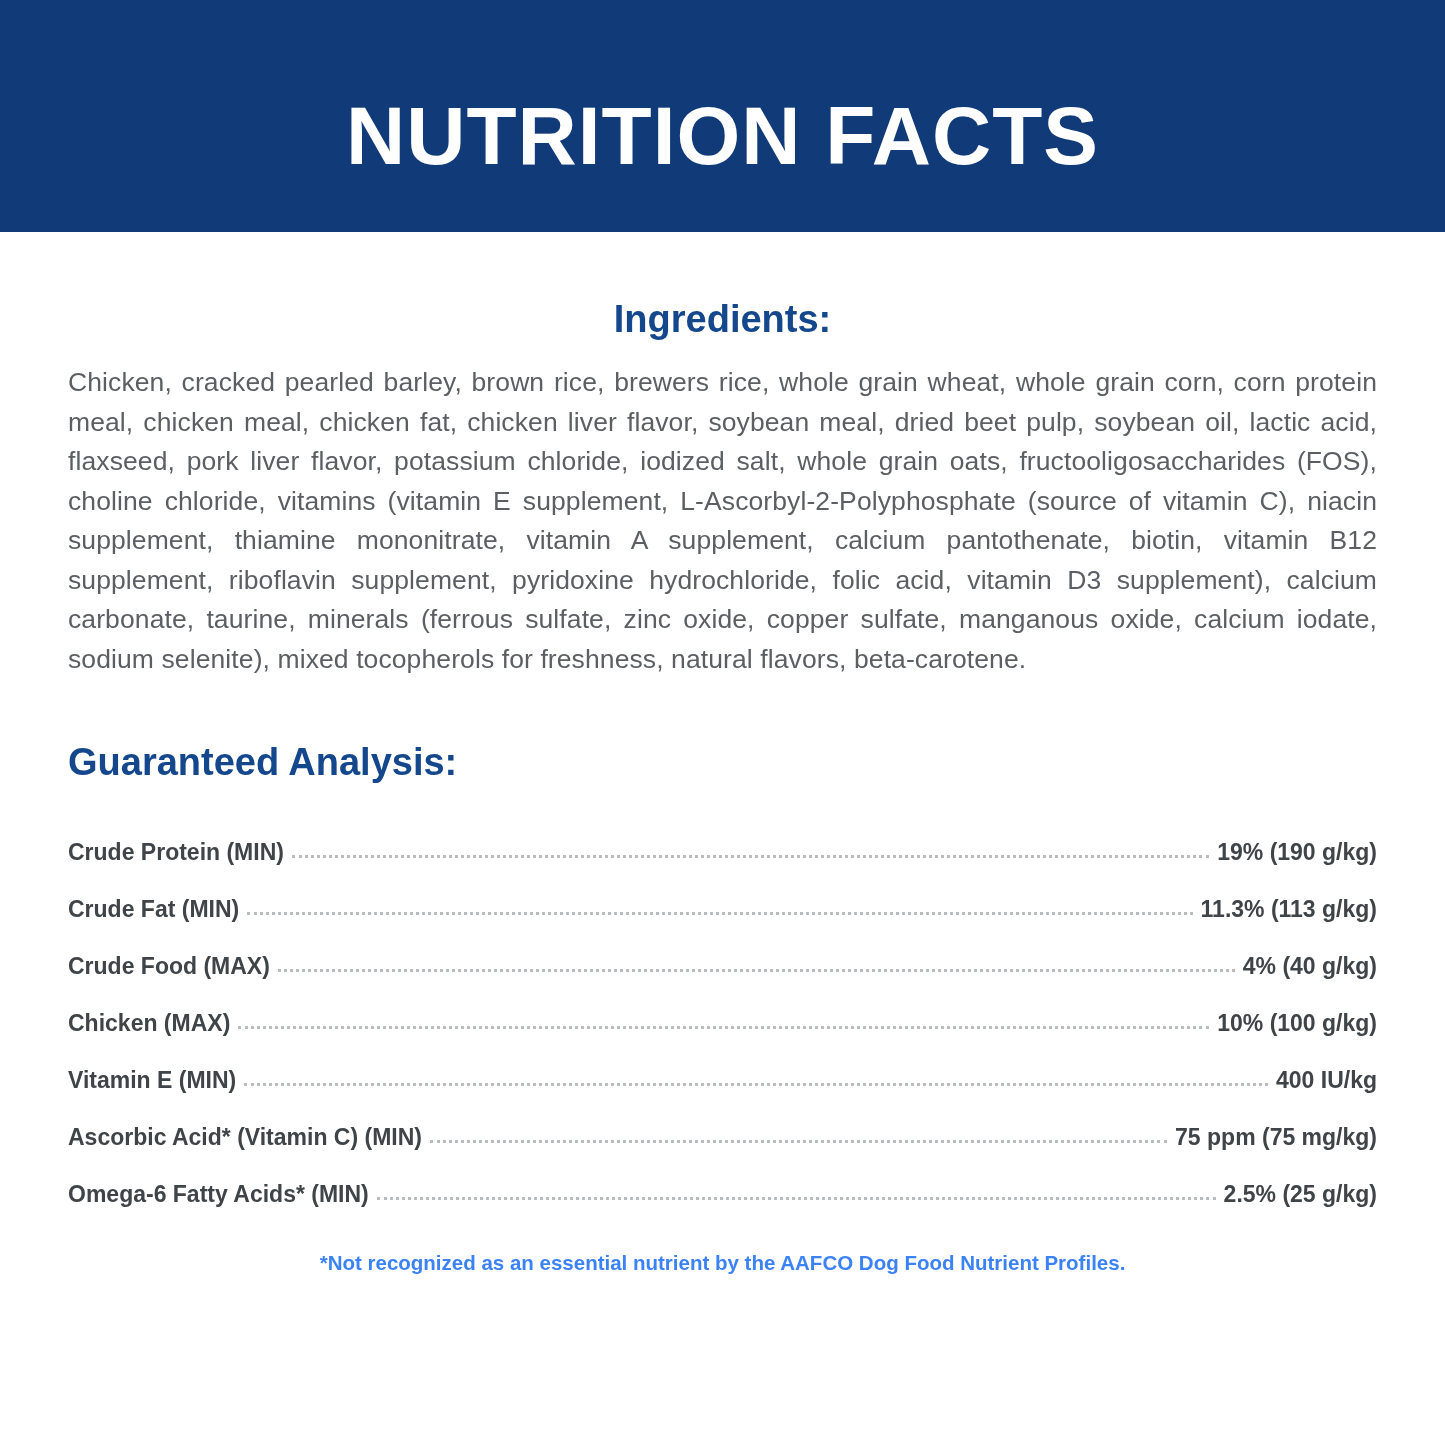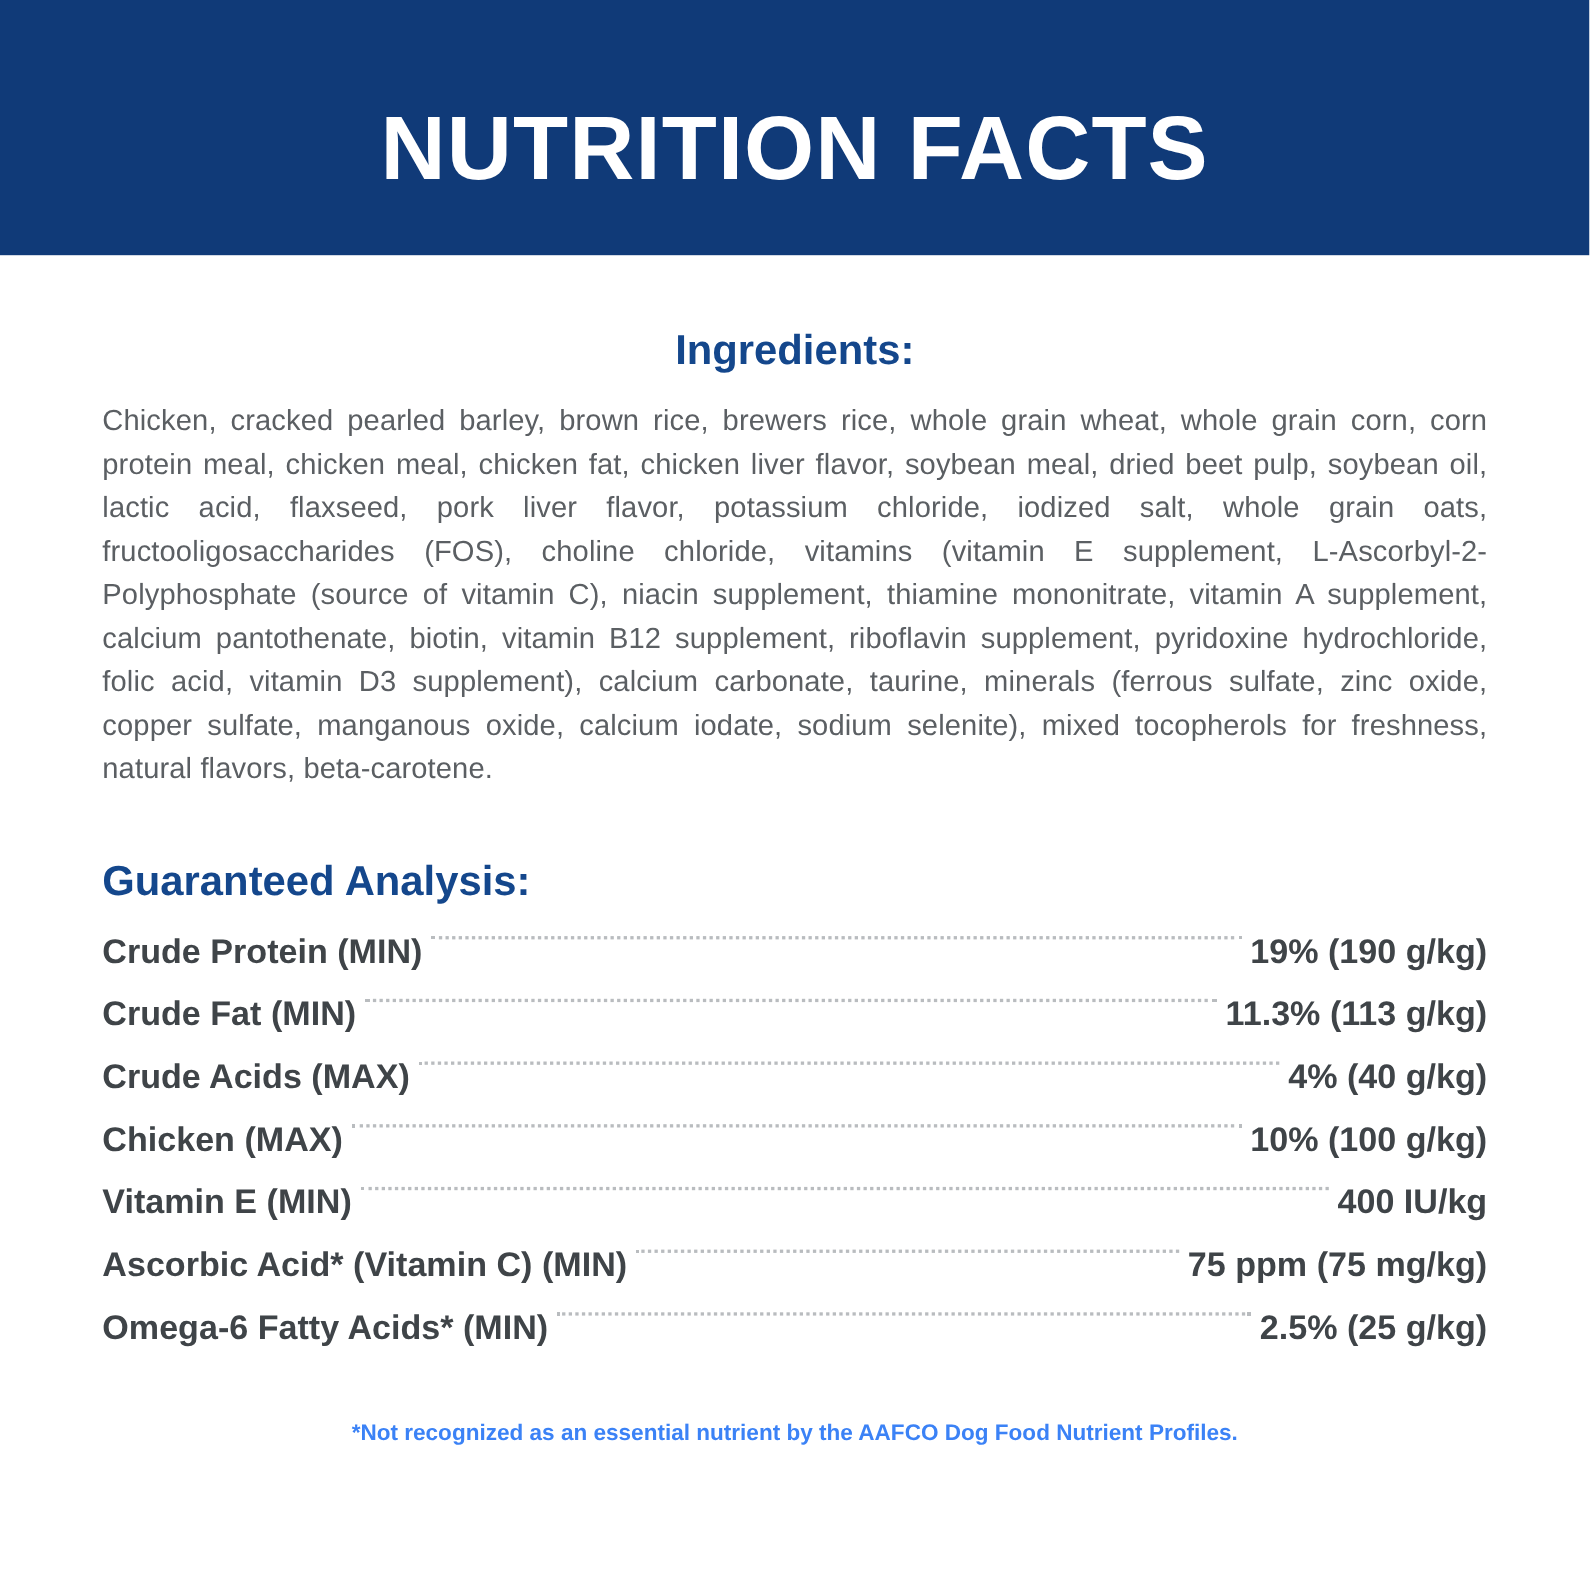--- a/index.html
+++ b/index.html
@@ -32,21 +32,21 @@
     color: #ffffff;
     font-size: 82px;
     font-weight: bold;
     letter-spacing: 1px;
     line-height: 1;
     text-align: center;
     font-family: "Liberation Sans", sans-serif;
     margin-top: 40px;
   }
   .content {
-    padding: 0 93px;
+    padding: 0 68px;
     box-sizing: border-box;
   }
   .section-heading {
     color: #14478c;
     font-size: 38px;
     font-weight: bold;
     text-align: center;
     margin-top: 66px;
     margin-bottom: 22px;
   }
@@ -66,21 +66,22 @@
     margin-top: 62px;
     margin-bottom: 26px;
   }
   .ga-list {
     margin: 0;
     padding: 0;
     list-style: none;
   }
   .ga-row {
     display: flex;
-    font-size: 31px;
+    align-items: flex-end;
+    font-size: 23px;
     font-weight: bold;
     color: #3f4448;
     height: 57px;
     line-height: 30px;
   }
   .ga-label {
     white-space: nowrap;
     padding-right: 6px;
   }
   .ga-dots {
@@ -126,21 +127,21 @@
         <span class="ga-value">19% (190 g/kg)</span>
       </div>
 
       <div class="ga-row">
         <span class="ga-label">Crude Fat (MIN)</span>
         <span class="ga-dots"></span>
         <span class="ga-value">11.3% (113 g/kg)</span>
       </div>
 
       <div class="ga-row">
-        <span class="ga-label">Crude Acids (MAX)</span>
+        <span class="ga-label">Crude Food (MAX)</span>
         <span class="ga-dots"></span>
         <span class="ga-value">4% (40 g/kg)</span>
       </div>
 
       <div class="ga-row">
         <span class="ga-label">Chicken (MAX)</span>
         <span class="ga-dots"></span>
         <span class="ga-value">10% (100 g/kg)</span>
       </div>
 

